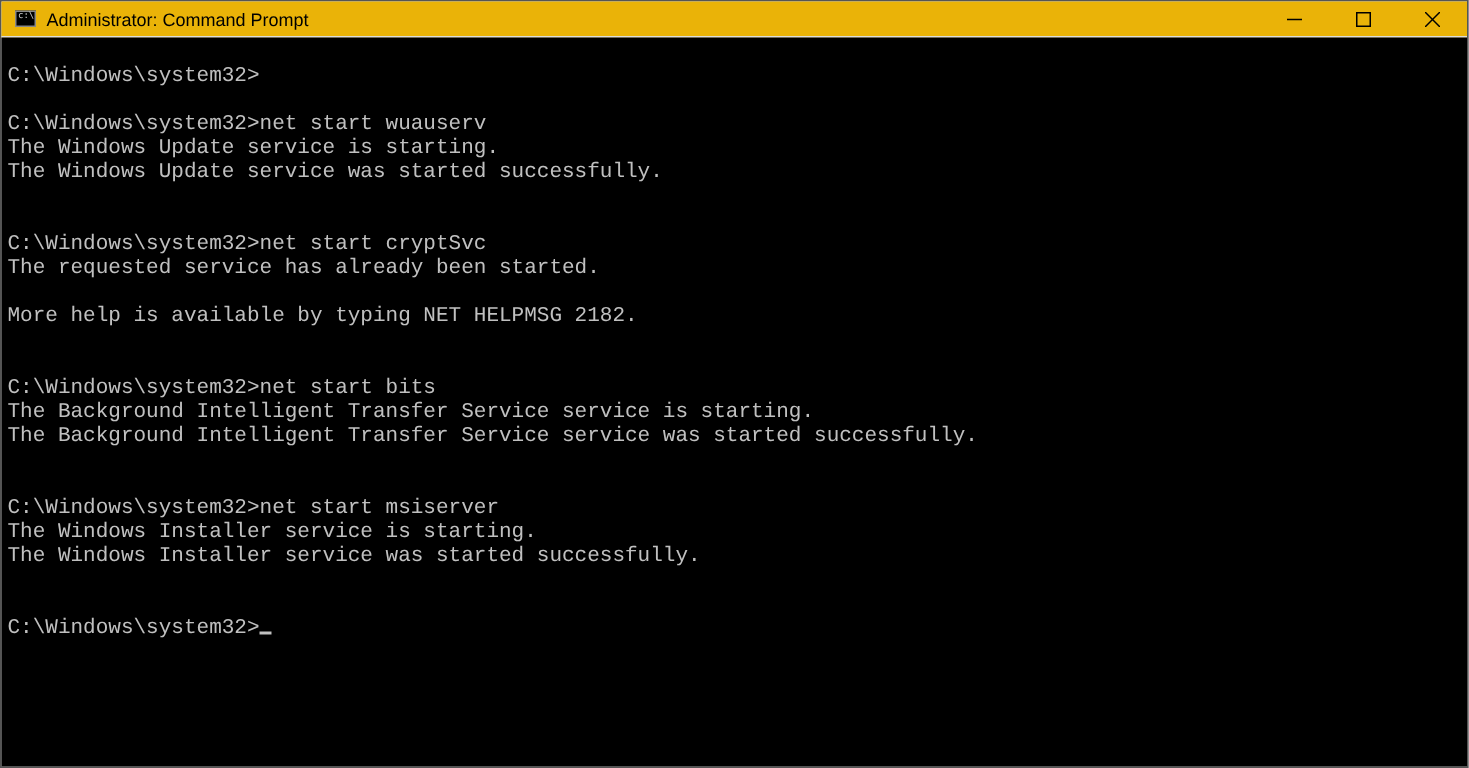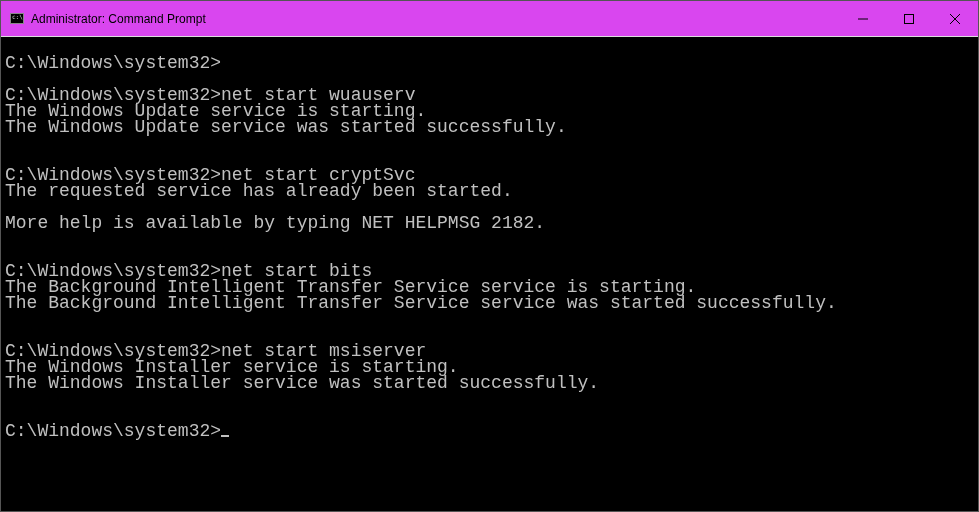--- a/index.html
+++ b/index.html
@@ -12,22 +12,22 @@
     }
     .window {
       width: 979px;
       height: 512px;
       border: 1px solid #555;
       display: flex;
       flex-direction: column;
       background: #fff;
     }
     .titlebar {
-      height: 36px;
-      background: #d946ef;
+      height: 24px;
+      background: #eab308;
       display: flex;
       align-items: center;
       border-bottom: 1px solid #ddd;
     }
     .titlebar-icon {
       width: 16px;
       height: 16px;
       margin-left: 8px;
       margin-right: 6px;
       display: flex;
@@ -54,21 +54,21 @@
       color: #000;
       background: transparent;
       border: none;
       cursor: pointer;
     }
     .terminal {
       flex: 1;
       background: #000;
       color: #c0c0c0;
       font-family: Consolas, "Courier New", monospace;
-      font-size: 18px;
+      font-size: 14px;
       line-height: 16px;
       padding: 2px 4px;
       white-space: pre;
       overflow: hidden;
       position: relative;
     }
     .terminal .line {
       min-height: 16px;
     }
     .cursor {

